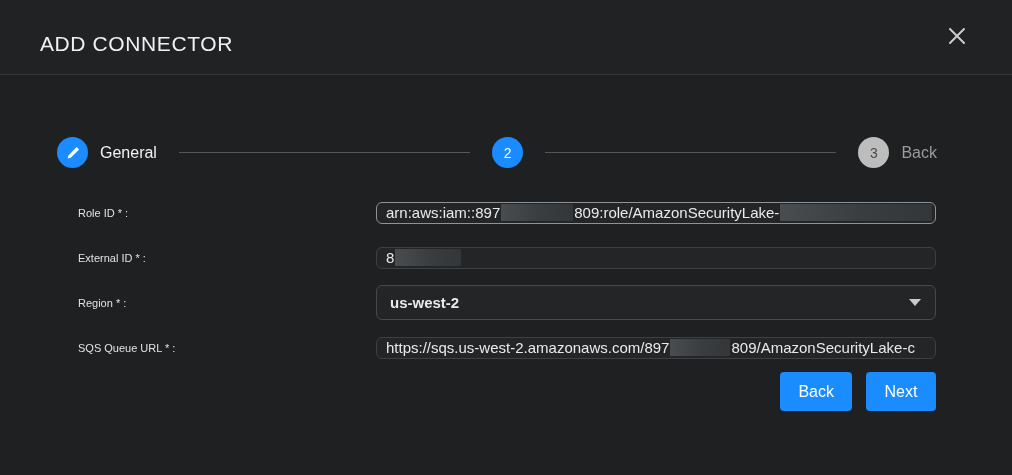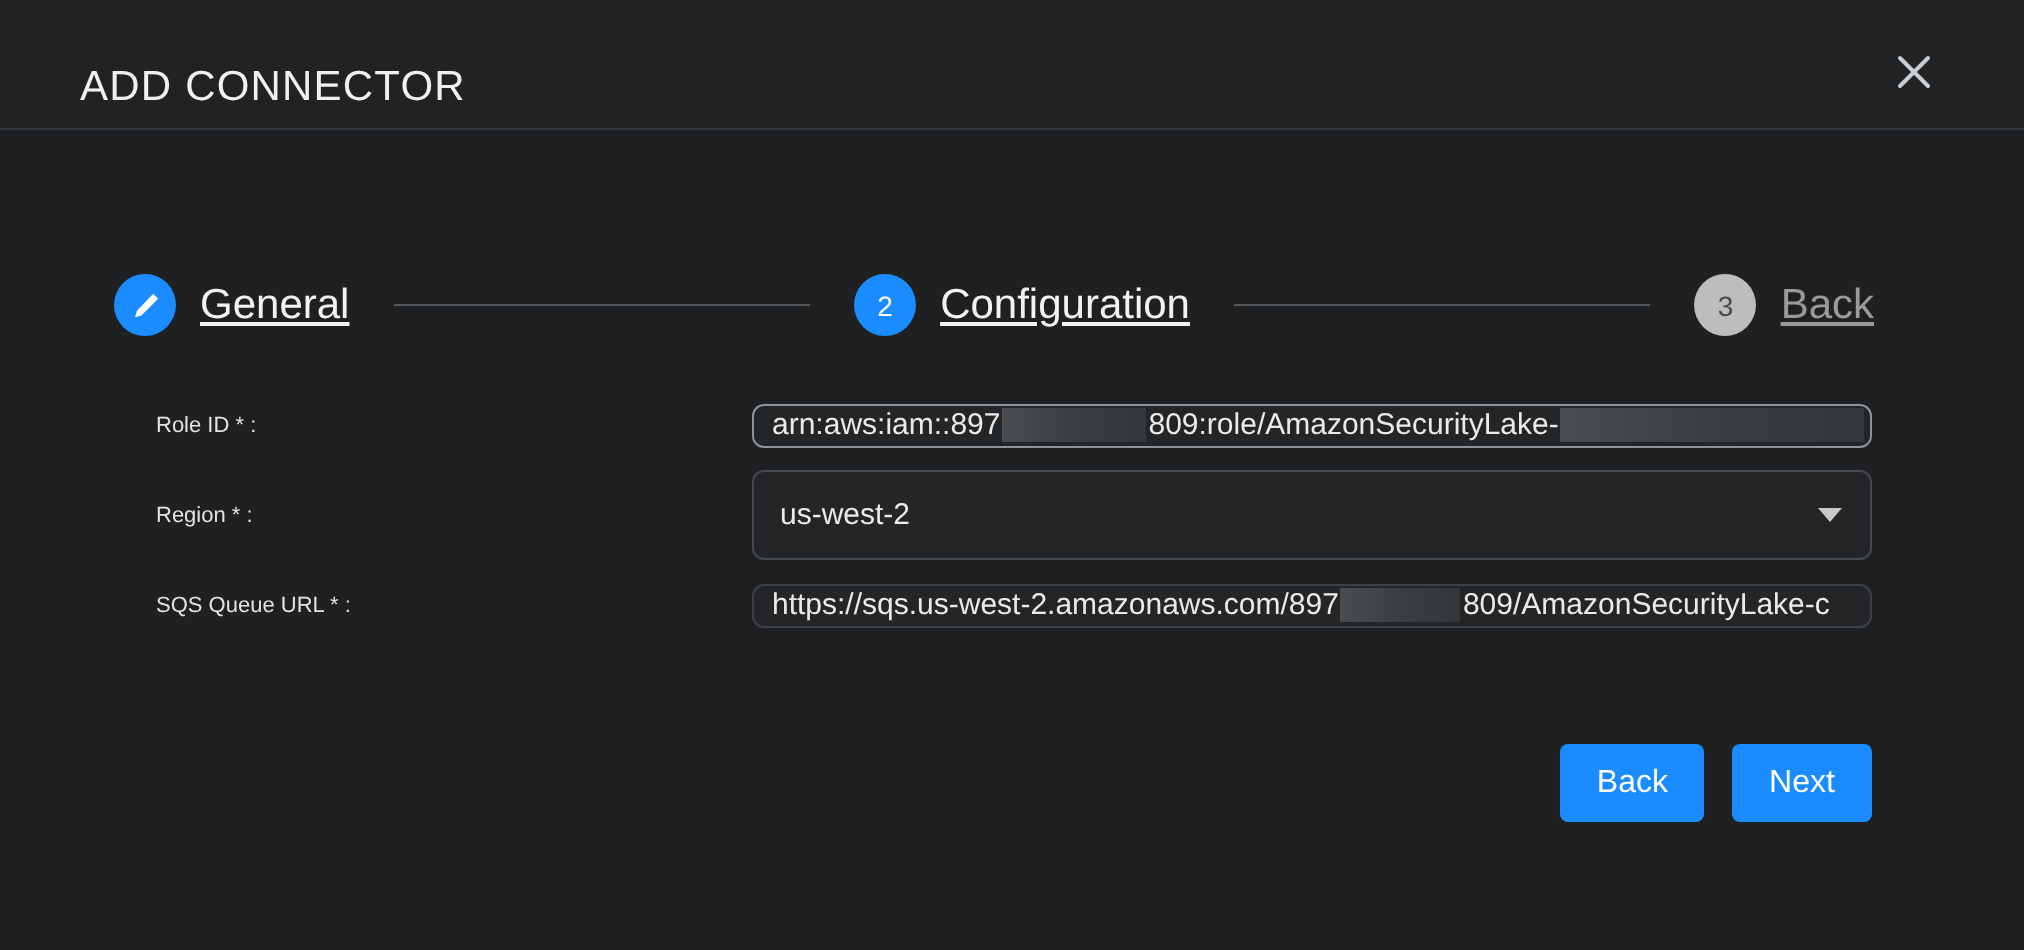--- a/index.html
+++ b/index.html
@@ -12,21 +12,21 @@
     height: 475px;
     background: #1e2022;
     font-family: "Liberation Sans", sans-serif;
     color: #e8e8e8;
     overflow: hidden;
   }
 
   
   .modal-header {
     position: relative;
-    height: 65px;
+    height: 75px;
     background: #202224;
     border-bottom: 1px solid #33373a;
   }
   .modal-title {
     position: absolute;
     left: 40px;
     top: 33px;
     font-size: 21px;
     letter-spacing: 0.6px;
     color: #f0f0f0;
@@ -72,23 +72,22 @@
     justify-content: center;
     font-size: 14px;
     line-height: 1;
     flex: 0 0 auto;
   }
   .step-circle.active { background: #1a8cff; color: #ffffff; }
   .step-circle.done   { background: #1a8cff; color: #ffffff; }
   .step-circle.pending{ background: #bdbdbd; color: #4a4a4a; }
   .step-label {
     margin-left: 12px;
-    font-size: 21px;
+    font-size: 16px;
     white-space: nowrap;
-    text-decoration: underline;
   }
   .step-label.on  { color: #f2f2f2; }
   .step-label.off { color: #9a9a9a; }
   .step-line {
     flex: 1 1 auto;
     height: 1px;
     background: #55585b;
     margin: 0 22px;
     min-width: 30px;
   }
@@ -121,22 +120,23 @@
     border-radius: 6px;
     background: #232527;
     display: flex;
     align-items: center;
     overflow: hidden;
   }
   .field-control.text  { border: 1px solid #3d4145; }
   .field-control.focus { border: 1px solid #8e9398; }
   .field-control.select{
     border: 1px solid #46494d;
-    height: 45px;
+    height: 35px;
     justify-content: space-between;
+    font-weight: bold;
   }
   .field-value {
     font-size: 15px;
     color: #eaeaea;
     white-space: nowrap;
     padding-left: 9px;
     display: flex;
     align-items: center;
     overflow: hidden;
   }
@@ -200,41 +200,46 @@
         <path d="M11.6 1.9 L14.1 4.4 L5.7 12.8 L2.6 13.6 L3.4 10.5 Z" fill="#ffffff"></path>
       </svg>
     </div>
     <div class="step-label on">General</div>
   </div>
 
   <div class="step-line"></div>
 
   <div class="step">
     <div class="step-circle active">2</div>
-    <div class="step-label on">Configuration</div>
   </div>
 
   <div class="step-line"></div>
 
   <div class="step">
     <div class="step-circle pending">3</div>
     <div class="step-label off">Back</div>
   </div>
 
 </div>
 
 <div class="form">
 
   <div class="form-row">
     <div class="field-label">Role ID * :</div>
     <div class="field-control text focus">
       <div class="field-value">arn:aws:iam::897<span class="redact" style="width: 72px;"></span>809:role/AmazonSecurityLake-<span class="redact" style="width: 152px;"></span></div>
     </div>
   </div>
 
+  <div class="form-row">
+    <div class="field-label">External ID * :</div>
+    <div class="field-control text">
+      <div class="field-value">8<span class="redact" style="width: 66px;"></span></div>
+    </div>
+  </div>
 
   <div class="form-row">
     <div class="field-label">Region * :</div>
     <div class="field-control select">
       <div class="field-value">us-west-2</div>
       <div class="caret"></div>
     </div>
   </div>
 
   <div class="form-row">

